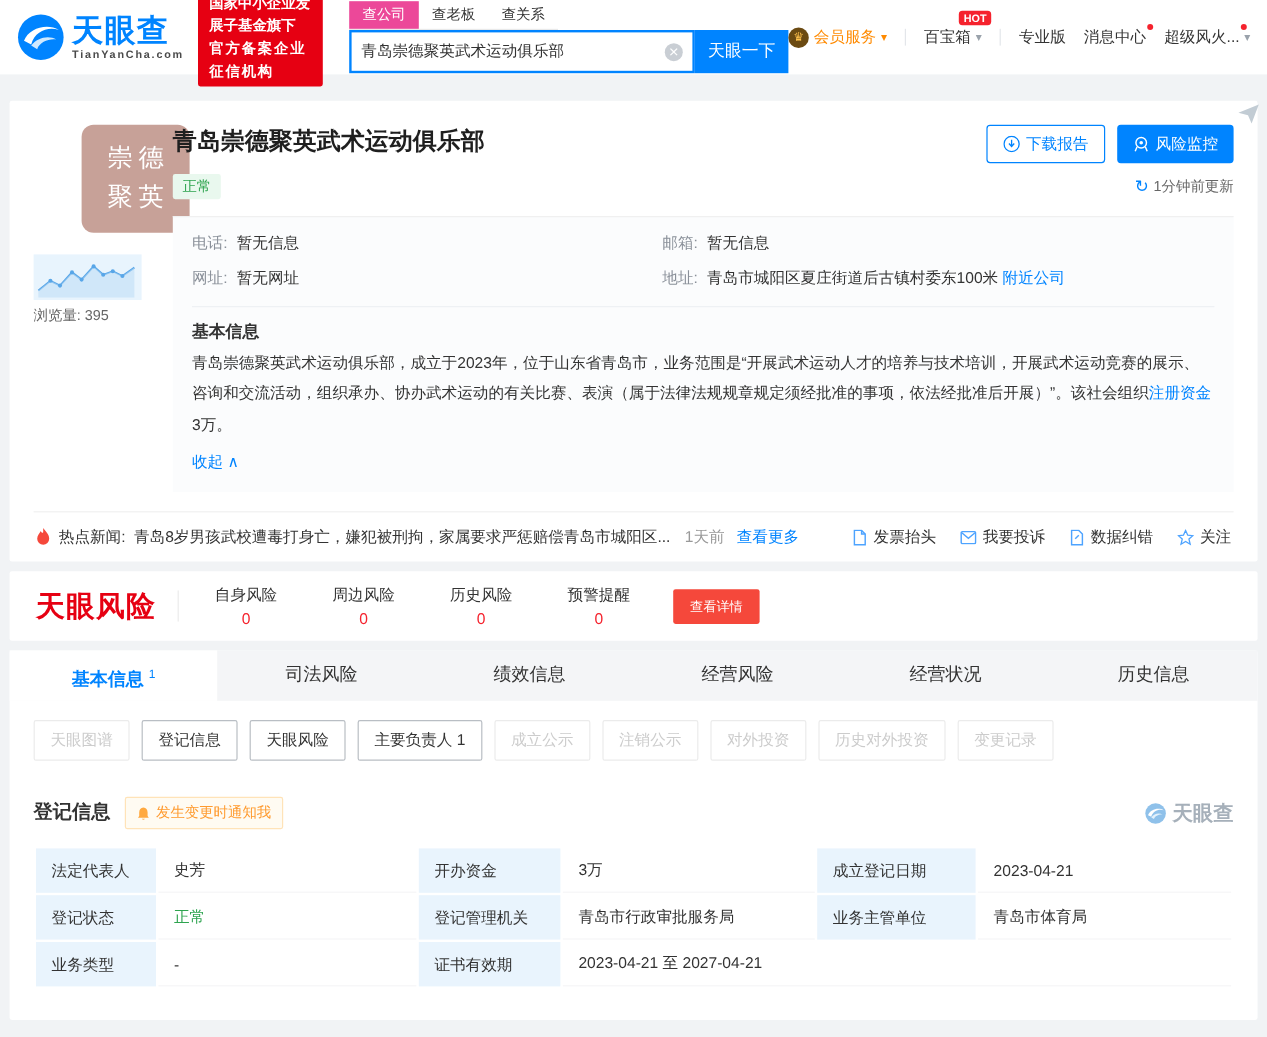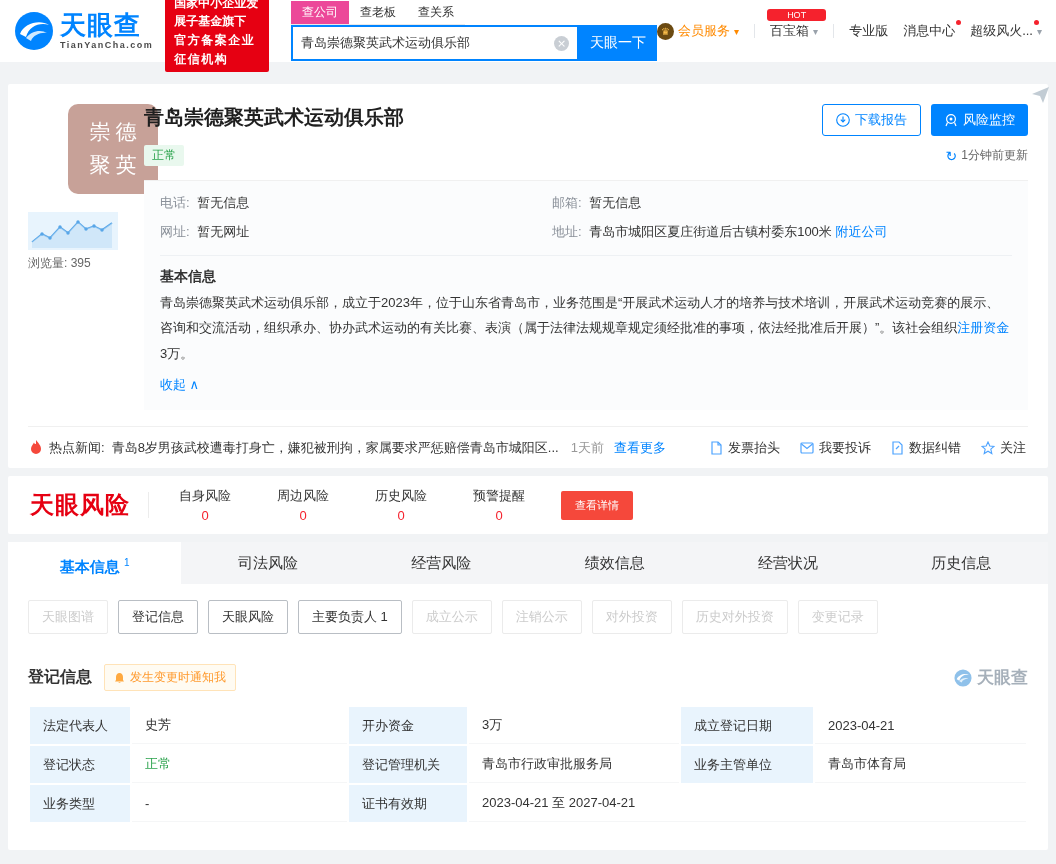--- a/index.html
+++ b/index.html
@@ -26,21 +26,21 @@
   .input-wrap input { border:none; outline:none; flex:1; font-size:13px; color:#333; font-family:inherit; }
   .clear-btn { width:15px; height:15px; border-radius:50%; background:#c9ced4; color:#fff; font-size:11px; line-height:15px; text-align:center; cursor:pointer; }
   .search-btn { width:78px; height:36px; background:#0084ff; color:#fff; border:none; font-size:14px; cursor:pointer; font-family:Liberation Mono, monospace; }
 
   .top-nav { margin-left:auto; display:flex; align-items:center; gap:15px; font-size:13px; color:#333; white-space:nowrap; }
   .nav-item { position:relative; cursor:pointer; display:flex; align-items:center; gap:4px; }
   .nav-item .caret { color:#9aa2ab; font-size:10px; }
   .nav-vip { color:#ff8a00; }
   .nav-vip .caret { color:#ff8a00; }
   .crown-ico { width:17px; height:17px; border-radius:50%; background:#6b4a12; color:#ffc24d; font-size:10px; line-height:17px; text-align:center; }
-  .hot-badge { position:absolute; top:-13px; right:-8px; background:#f5222d; color:#fff; font-size:9px; font-weight:normal; padding:1px 20px; border-radius:3px; }
+  .hot-badge { position:absolute; top:-13px; right:-8px; background:#f5222d; color:#fff; font-size:9px; font-weight:bold; padding:1px 4px; border-radius:3px; }
   .red-dot::after { content:""; position:absolute; top:-2px; right:-6px; width:5px; height:5px; border-radius:50%; background:#f5222d; }
   .vbar { width:1px; height:14px; background:#e3e6ea; }
 
   
   main { padding:22px 8px 0; }
   .card { background:#fff; border-radius:2px; }
 
   
   .company-card { padding:20px 20px 0; position:relative; }
   .deco-plane { position:absolute; top:2px; right:-2px; color:#b9c3cc; }
@@ -324,22 +324,22 @@
         <div class="rv">0</div>
       </div>
     </div>
     <button class="risk-detail-btn">查看详情</button>
   </section>
 
   <section class="card tab-card">
     <div class="tabs">
       <div class="tab active"><span>基本信息</span> <sup>1</sup></div>
       <div class="tab">司法风险</div>
+      <div class="tab">绩效信息</div>
       <div class="tab">经营风险</div>
-      <div class="tab">绩效信息</div>
       <div class="tab">经营状况</div>
       <div class="tab">历史信息</div>
     </div>
 
     <div class="content">
       <div class="chips">
         <span class="chip off">天眼图谱</span>
         <span class="chip on">登记信息</span>
         <span class="chip on">天眼风险</span>
         <span class="chip on">主要负责人 1</span>

